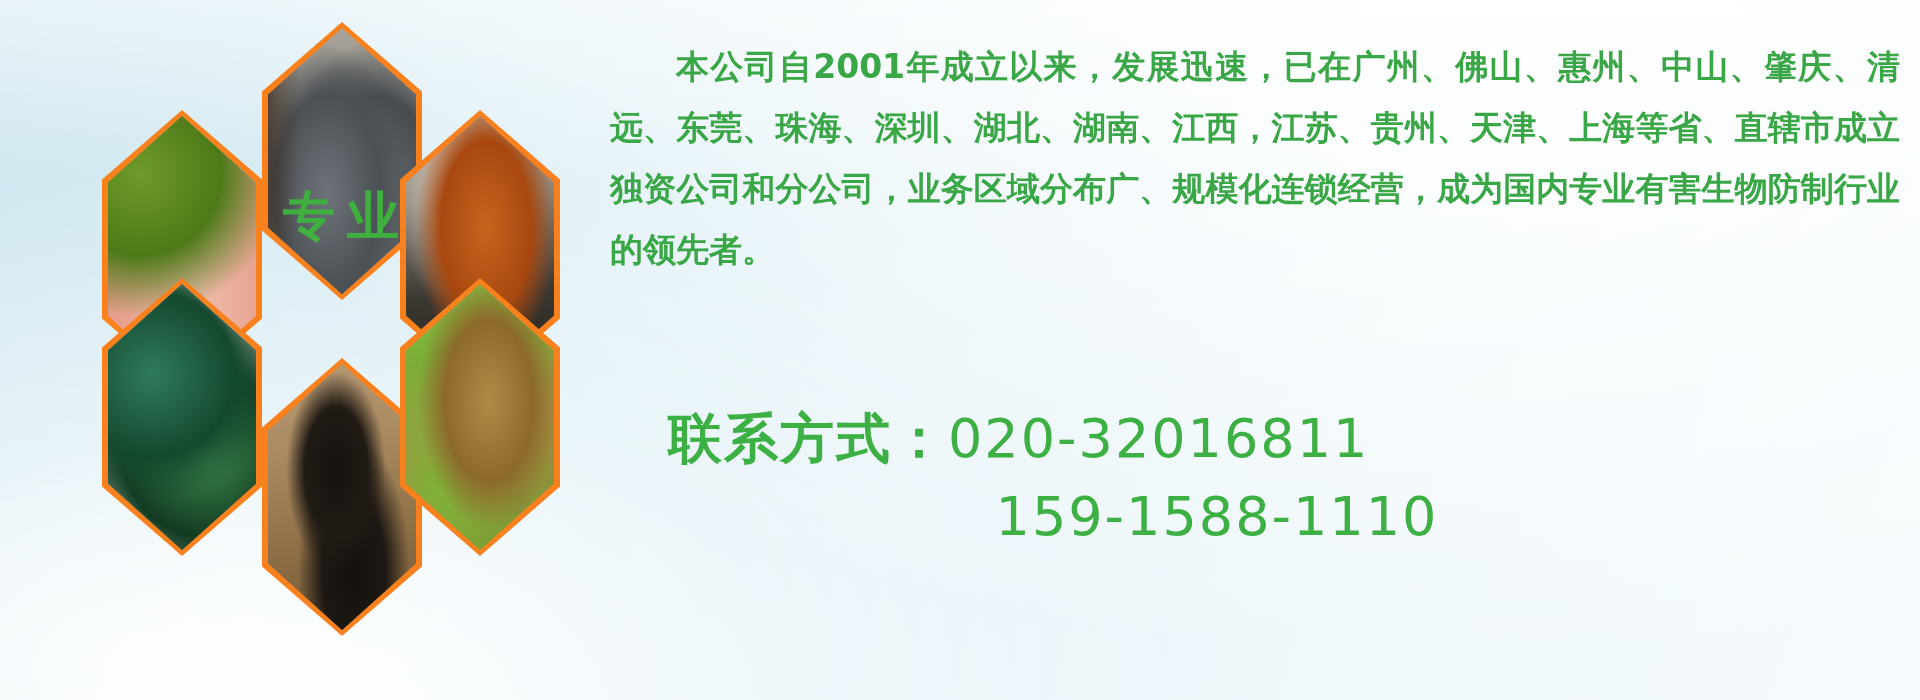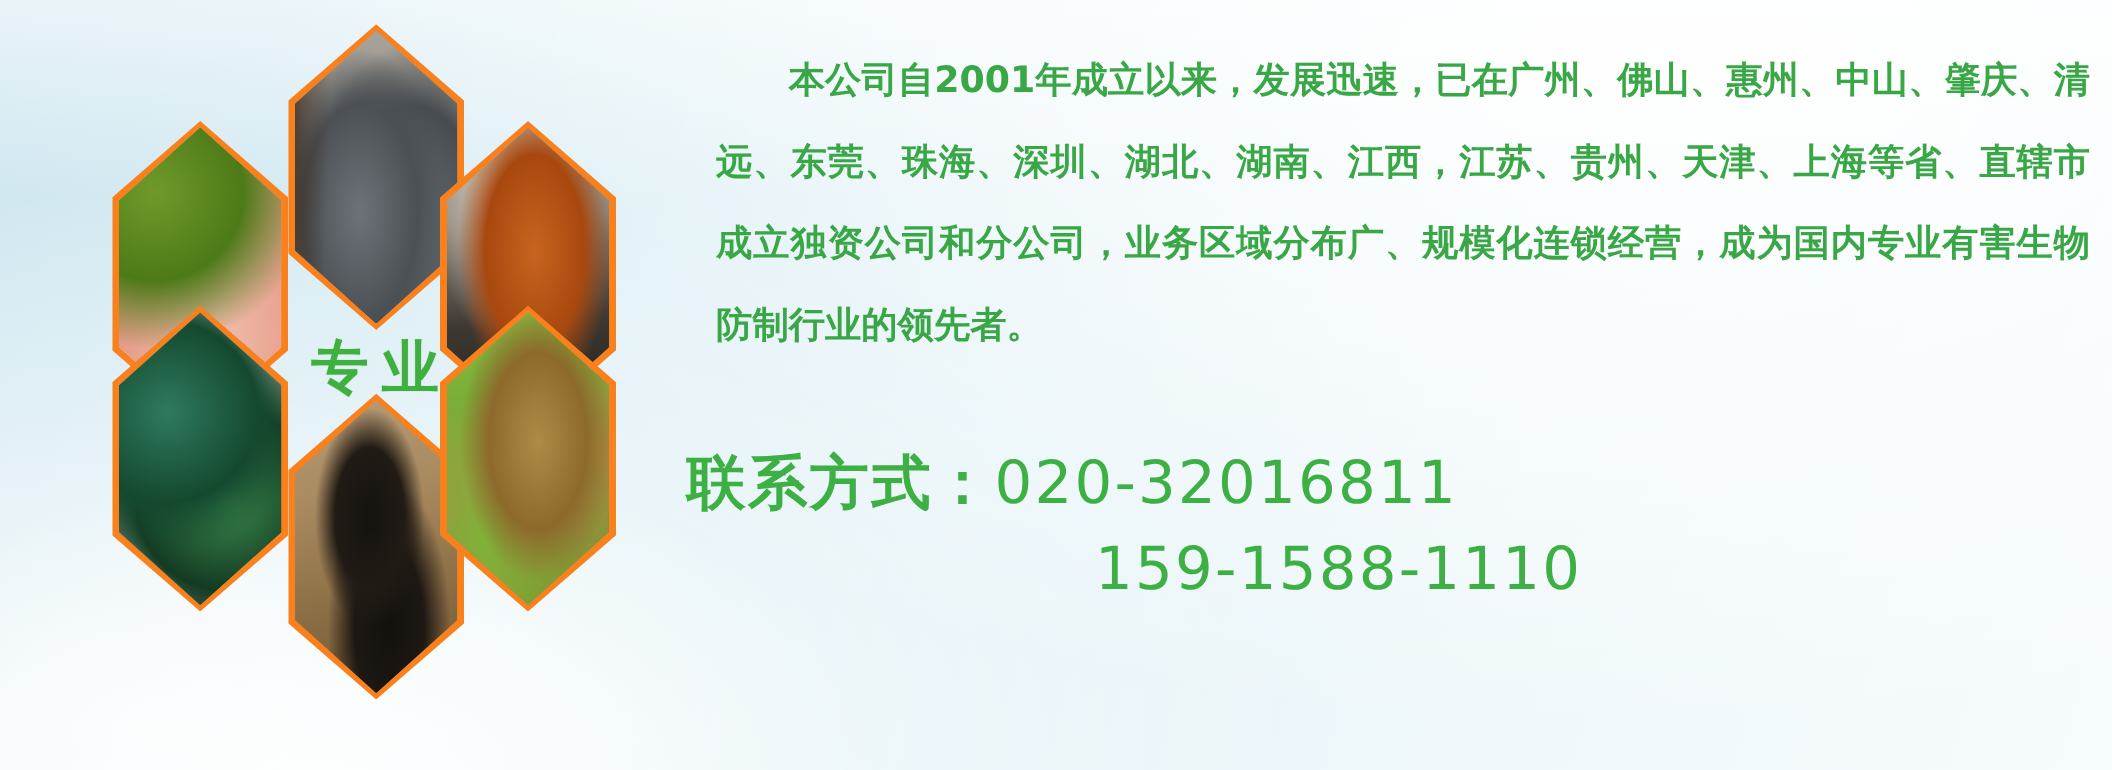--- a/index.html
+++ b/index.html
@@ -49,21 +49,21 @@
   #hex-mosquito  { left:102px; top:110px; }
   #hex-flies     { left:102px; top:278px; }
   #hex-rats      { left:262px; top:  22px; }
   #hex-ants      { left:262px; top:358px; }
   #hex-cockroach { left:400px; top:110px; }
   #hex-stinkbug  { left:400px; top:278px; }
 
   
   #hex-label{
     position:absolute; left:251px; top:190px; width:180px; height:290px;
-    display:flex; align-items:center; justify-content:center;
+    display:flex; justify-content:center;
     gap:22px;
   }
   #hex-label .cn{
     color:#3fb03f; font-size:52px; font-weight:700; letter-spacing:12px;
     text-indent:12px; line-height:1;
     font-family:"DejaVu Sans","Liberation Sans",sans-serif;
     text-shadow:0 0 1px rgba(63,176,63,.6);
   }
 
   
@@ -108,36 +108,35 @@
   }
 
   
   #copy{
     position:absolute; left:610px; top:36px; width:1290px;
   }
   #about-paragraph{
     color:#39a746;
     font-size:33px;
     font-weight:700;
-    line-height:74px;
+    line-height:61px;
     text-align:justify;
     text-indent:66px;
     letter-spacing:0px;
     word-break:break-all;
-    margin-left:41px;
   }
 
   #contact{
     position:absolute; left:624px; top:400px; width:1296px;
     color:#3cb043;
     font-size:54px;
     line-height:78px;
     letter-spacing:2px;
   }
-  #contact-line1{ font-weight:700; white-space:nowrap; }
+  #contact-line1{ font-weight:700; white-space:nowrap;margin-left:44px; }
   #contact-line2{ font-weight:400; text-align:center; padding-right:110px; }
   #contact-line1 .num{ font-weight:400; }
 </style>
 </head>
 <body>
 
 <div id="banner">
 
   <div id="bg-topfade"></div>
   <div id="bg-sheen"></div>

